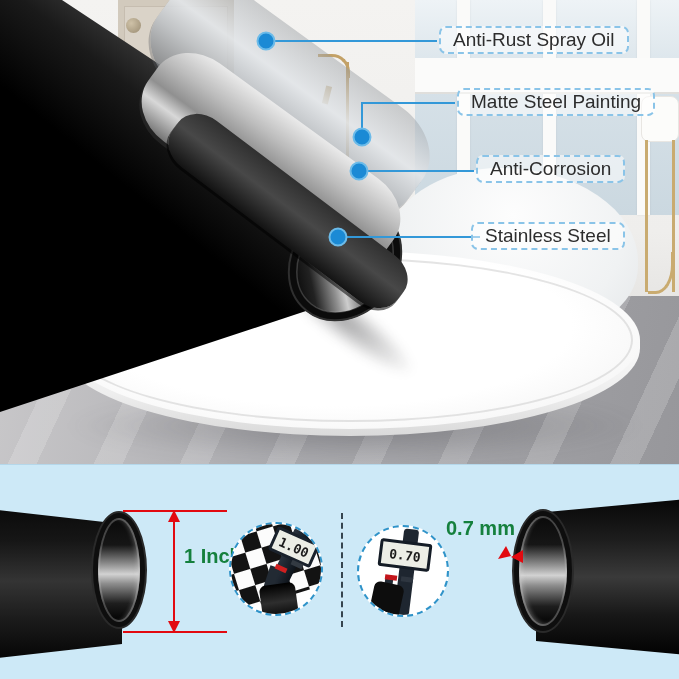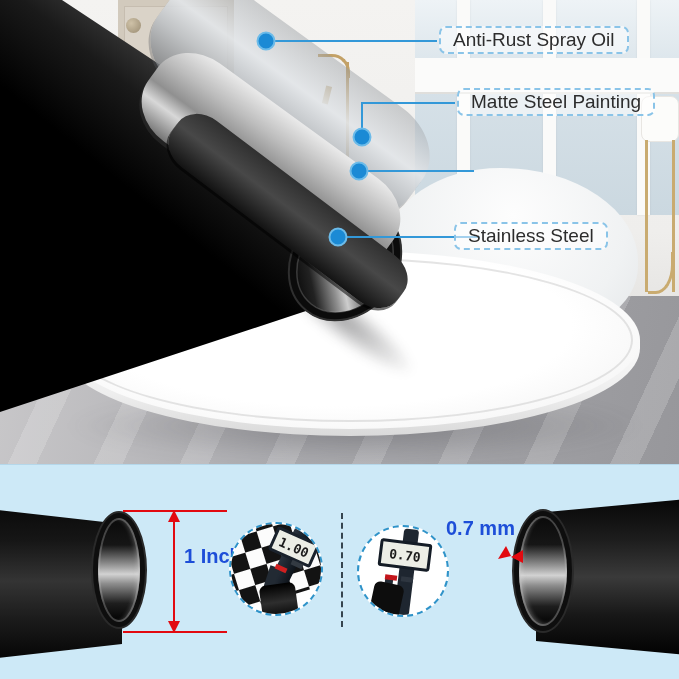--- a/index.html
+++ b/index.html
@@ -69,40 +69,40 @@
      background:linear-gradient(180deg,#303030 0%,#484848 45%,#131313 100%);
      box-shadow:0 3px 0 rgba(0,0,0,.55);}
 
   .leader-svg{position:absolute;left:0;top:0;z-index:6;}
   .callout{position:absolute;z-index:7;display:flex;align-items:center;justify-content:center;
      padding:0 12px;height:28px;border:2px dashed #8ac4e8;border-radius:7px;
      background:rgba(255,255,255,.55);color:#2d2d2d;font-size:19px;white-space:nowrap;}
   .callout-1{left:439px;top:26px;}
   .callout-2{left:457px;top:88px;}
   .callout-3{left:476px;top:155px;}
-  .callout-4{left:454px;top:222px;}
+  .callout-4{left:471px;top:222px;}
 
   
   .spec{position:absolute;left:0;top:464px;width:679px;height:215px;background:#cde9f7;
         border-top:1px solid #b5d7ea;overflow:hidden;}
   .sp-pipe-body-left{position:absolute;left:-28px;top:42px;width:150px;height:154px;
      clip-path:polygon(0 0,100% 11%,100% 89%,0 100%);
      background:linear-gradient(180deg,#0a0a0a 0%,#161616 22%,#343434 48%,#1c1c1c 72%,#050505 100%);}
   .sp-cap{position:absolute;border-radius:50%;background:#0e0e0e;border:2px solid #2a2a2a;}
   .sp-cap-left{left:91px;top:46px;width:56px;height:118px;}
   .sp-cap-inner{position:absolute;inset:5px;border-radius:50%;
      background:linear-gradient(180deg,#0a0a0a 0%,#161616 26%,#9a9a9a 46%,#d2d2d2 54%,#8e8e8e 63%,#1e1e1e 82%,#000 100%);
      box-shadow:inset 0 0 0 2px rgba(200,200,200,.28), inset -3px 0 4px rgba(230,230,230,.25);}
   .sp-pipe-body-right{position:absolute;left:536px;top:34px;width:150px;height:156px;
      clip-path:polygon(0 9%,100% 0,100% 100%,0 91%);
      background:linear-gradient(180deg,#070707 0%,#1d1d1d 26%,#3a3a3a 50%,#181818 74%,#020202 100%);}
   .sp-cap-right{left:512px;top:44px;width:62px;height:124px;}
   .sp-cap-right .sp-cap-inner{box-shadow:inset 0 0 0 2px rgba(200,200,200,.3), inset 3px -2px 4px rgba(225,225,225,.3);}
   .spec-annot-svg{position:absolute;left:0;top:0;z-index:5;}
-  .red-text{position:absolute;z-index:6;color:#1d4ed8;font-weight:bold;font-size:20px;white-space:nowrap;}
+  .red-text{position:absolute;z-index:6;color:#15803d;font-weight:bold;font-size:20px;white-space:nowrap;}
   .dim-label{left:184px;top:80px;}
   .thick-label{left:446px;top:52px;}
   .divider{position:absolute;left:341px;top:48px;height:114px;border-left:2px dashed #36454f;z-index:4;}
 
   .inset{position:absolute;border:2px dashed #2f93c9;border-radius:50%;background:#fff;overflow:hidden;z-index:6;}
   .inset-1{left:229px;top:57px;width:94px;height:94px;}
   .inset-2{left:357px;top:60px;width:92px;height:92px;}
   .checker{position:absolute;left:-18px;top:-14px;width:124px;height:88px;transform:rotate(-17deg);
      background:repeating-conic-gradient(#131313 0% 25%,#fcfcfc 0% 50%) 0 0/34px 34px;}
   .cal-beam{position:absolute;background:linear-gradient(90deg,#2a333e,#0e141b);border-radius:3px;}
@@ -212,20 +212,23 @@
         <circle cx="338" cy="237" r="8.5"></circle>
       </g>
     </svg>
 
     <div class="callout callout-1">
       <span>Anti-Rust Spray Oil</span>
     </div>
     <div class="callout callout-2">
       <span>Matte Steel Painting</span>
     </div>
+    <div class="callout callout-3">
+      <span>Anti-Corrosion</span>
+    </div>
     <div class="callout callout-4">
       <span>Stainless Steel</span>
     </div>
   </div>
 
   <div class="spec">
 
     <div class="sp-pipe-body-left"></div>
     <div class="sp-cap sp-cap-left">
       <div class="sp-cap-inner"></div>

